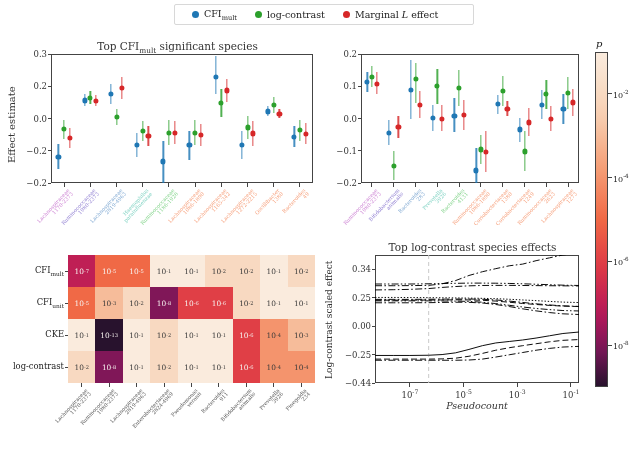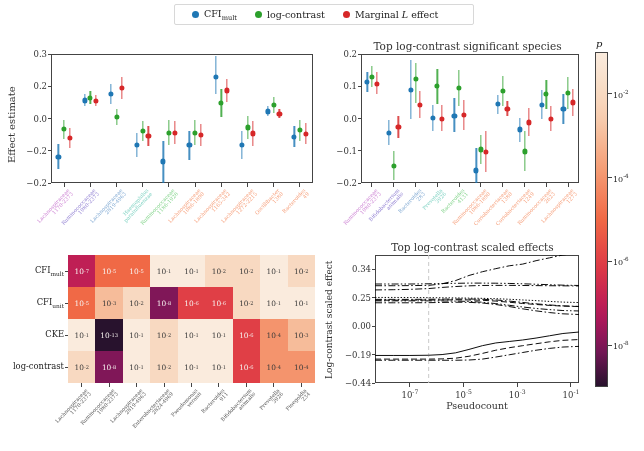--- a/index.html
+++ b/index.html
@@ -42,20 +42,23 @@
       <div class="leg-item">
         <span class="leg-dot" style="background: rgb(44, 160, 44);"></span>
         <span class="leg-txt">log-contrast</span>
       </div>
       <div class="leg-item">
         <span class="leg-dot" style="background: rgb(214, 39, 40);"></span>
         <span class="leg-txt">Marginal <i>L</i> effect</span>
       </div>
     </div>
 
+  <div class="abs panel-title" style="left:40px;top:40px;width:275px;">
+    <span>Top CFI<sub>mult</sub> significant species</span>
+  </div>
   <div class="abs axis-label" style="left:6px;top:75px;width:14px;height:100px;
               writing-mode:vertical-rl;transform:rotate(180deg);text-align:center;">Effect estimate</div>
   <div class="frame" id="ax-tl" style="left:51px;top:54px;width:262px;height:129px;"></div>
   <div id="ax-tl-ticks">
       <div class="abs tick tl" style="left: 25px; top: 54px; width: 22px; text-align: right;">0.3</div>
       <div class="abs" style="left: 47.5px; top: 53.5px; width: 3.5px; height: 1px; background: rgb(68, 68, 68);"></div>
       <div class="abs tick tl" style="left: 25px; top: 86.25px; width: 22px; text-align: right;">0.2</div>
       <div class="abs" style="left: 47.5px; top: 85.75px; width: 3.5px; height: 1px; background: rgb(68, 68, 68);"></div>
       <div class="abs tick tl" style="left: 25px; top: 118.5px; width: 22px; text-align: right;">0.0</div>
       <div class="abs" style="left: 47.5px; top: 118px; width: 3.5px; height: 1px; background: rgb(68, 68, 68);"></div>
@@ -172,21 +175,20 @@
         <span>Oscillibacter</span>
         <span>1380</span>
       </div>
       <div class="abs" style="left: 299.4px; top: 183px; width: 1px; height: 3.5px; background: rgb(68, 68, 68);"></div>
       <div class="xlab" style="color: rgb(246, 158, 121); left: 302.9px; top: 188px; transform: rotate(-47deg) translateX(-100%);">
         <span>Bacteroides</span>
         <span>49</span>
       </div>
     </div>
 
-  <div class="abs panel-title" style="left:350px;top:40px;width:235px;">Top log-contrast significant species</div>
   <div class="frame" id="ax-tr" style="left:361px;top:54px;width:218px;height:129px;"></div>
   <div id="ax-tr-ticks">
       <div class="abs tick tl" style="left: 335px; top: 54px; width: 22px; text-align: right;">0.2</div>
       <div class="abs" style="left: 357.5px; top: 53.5px; width: 3.5px; height: 1px; background: rgb(68, 68, 68);"></div>
       <div class="abs tick tl" style="left: 335px; top: 86.25px; width: 22px; text-align: right;">0.1</div>
       <div class="abs" style="left: 357.5px; top: 85.75px; width: 3.5px; height: 1px; background: rgb(68, 68, 68);"></div>
       <div class="abs tick tl" style="left: 335px; top: 118.5px; width: 22px; text-align: right;">0.0</div>
       <div class="abs" style="left: 357.5px; top: 118px; width: 3.5px; height: 1px; background: rgb(68, 68, 68);"></div>
       <div class="abs tick tl" style="left: 335px; top: 150.75px; width: 22px; text-align: right;">−0.1</div>
       <div class="abs" style="left: 357.5px; top: 150.25px; width: 3.5px; height: 1px; background: rgb(68, 68, 68);"></div>
@@ -398,21 +400,21 @@
         <span>Prevotella</span>
         <span>3926</span>
       </div>
       <div class="abs" style="left: 300.778px; top: 383px; width: 1px; height: 3.5px; background: rgb(68, 68, 68);"></div>
       <div class="xlab" style="color: rgb(85, 85, 85); left: 304.278px; top: 388px; transform: rotate(-47deg) translateX(-100%);">
         <span>Finegoldia</span>
         <span>234</span>
       </div>
     </div>
 
-  <div class="abs panel-title" style="left:355px;top:241px;width:235px;">Top log-contrast scaled effects</div>
+  <div class="abs panel-title" style="left:355px;top:241px;width:235px;">Top log-contrast species effects</div>
   <div class="abs axis-label" style="left:324px;top:250px;width:13px;height:140px;font-size:9px;
               writing-mode:vertical-rl;transform:rotate(180deg);text-align:center;">Log-contrast scaled effect</div>
   <div class="frame" id="ax-br" style="left:375px;top:255px;width:204px;height:128px;"></div>
   <svg id="ax-br-svg" class="abs" style="left:375px;top:255px;" width="204" height="128" viewBox="0 0 204 128">
       <line x1="53.68421052631581" x2="53.68421052631581" y1="0" y2="128" stroke="#c9c9c9" stroke-width="1" stroke-dasharray="4,3"></line>
       <polyline points="0,30.72 18.789473684210552,30.72 34.89473684210528,30.60622222222223 53.68421052631581,30.378666666666675 67.10526315789475,28.78577777777778 80.52631578947371,25.599999999999994 93.94736842105266,20.47999999999999 107.36842105263159,16.72533333333334 120.78947368421053,13.65333333333335 134.21052631578948,10.808888888888887 147.63157894736844,9.102222222222224 161.05263157894737,5.688888888888897 174.47368421052633,2.8444444444444343 187.8947368421053,0 204,-1.7066666666666777" fill="none" stroke="#000" stroke-width="0.95" stroke-dasharray="7,2.4,1.6,2.4"></polyline>
       <polyline points="0,29.013333333333335 18.789473684210552,29.013333333333335 34.89473684210528,29.013333333333335 53.68421052631581,28.78577777777778 67.10526315789475,28.558222222222227 80.52631578947371,28.330666666666673 93.94736842105266,28.103111111111104 107.36842105263159,28.103111111111104 120.78947368421053,28.21688888888889 134.21052631578948,28.444444444444443 147.63157894736844,28.78577777777778 161.05263157894737,29.24088888888889 174.47368421052633,29.695999999999998 187.8947368421053,30.151111111111106 204,30.492444444444445" fill="none" stroke="#000" stroke-width="0.95" stroke-dasharray="7,2.2,1.5,2.2,1.5,2.2"></polyline>
       <polyline points="0,34.92977777777777 18.789473684210552,34.70222222222222 34.89473684210528,34.360888888888894 53.68421052631581,33.56444444444443 67.10526315789475,32.42666666666666 80.52631578947371,31.516444444444446 93.94736842105266,30.833777777777783 107.36842105263159,30.492444444444445 120.78947368421053,30.378666666666675 134.21052631578948,30.378666666666675 147.63157894736844,30.492444444444445 161.05263157894737,30.60622222222223 174.47368421052633,30.72 187.8947368421053,30.833777777777783 204,30.947555555555553" fill="none" stroke="#000" stroke-width="0.95" stroke-dasharray="7,2.4,1.6,2.4"></polyline>
       <polyline points="0,42.43911111111112 18.789473684210552,42.43911111111112 34.89473684210528,42.55288888888889 53.68421052631581,42.66666666666667 67.10526315789475,42.78044444444444 80.52631578947371,42.894222222222226 93.94736842105266,43.12177777777778 107.36842105263159,43.349333333333334 120.78947368421053,43.69066666666667 134.21052631578948,44.25955555555555 147.63157894736844,44.94222222222223 161.05263157894737,45.62488888888889 174.47368421052633,46.42133333333334 187.8947368421053,47.104 204,47.55911111111112" fill="none" stroke="#000" stroke-width="0.95" stroke-dasharray="1.4,1.8"></polyline>
       <polyline points="0,44.373333333333335 18.789473684210552,44.373333333333335 34.89473684210528,44.373333333333335 53.68421052631581,44.25955555555555 67.10526315789475,44.14577777777778 80.52631578947371,44.032 93.94736842105266,44.032 107.36842105263159,44.25955555555555 120.78947368421053,44.94222222222223 134.21052631578948,46.08 147.63157894736844,47.44533333333334 161.05263157894737,48.81066666666668 174.47368421052633,49.94844444444445 187.8947368421053,50.85866666666668 204,51.42755555555556" fill="none" stroke="#000" stroke-width="0.95" stroke-dasharray="7,2.4,1.6,2.4"></polyline>
@@ -423,36 +425,36 @@
       <polyline points="0,104.10666666666667 18.789473684210552,104.10666666666667 34.89473684210528,104.10666666666667 53.68421052631581,104.10666666666667 67.10526315789475,103.87911111111111 80.52631578947371,103.19644444444444 93.94736842105266,101.26222222222222 107.36842105263159,98.41777777777777 120.78947368421053,95.232 134.21052631578948,92.72888888888889 147.63157894736844,90.68088888888889 161.05263157894737,88.74666666666667 174.47368421052633,86.81244444444445 187.8947368421053,85.33333333333334 204,84.53688888888888" fill="none" stroke="#000" stroke-width="0.95" stroke-dasharray="6,3"></polyline>
       <polyline points="0,105.24444444444444 18.789473684210552,105.24444444444444 34.89473684210528,105.24444444444444 53.68421052631581,105.24444444444444 67.10526315789475,105.24444444444444 80.52631578947371,105.24444444444444 93.94736842105266,105.01688888888889 107.36842105263159,104.10666666666667 120.78947368421053,102.05866666666667 134.21052631578948,99.78311111111111 147.63157894736844,97.50755555555556 161.05263157894737,95.232 174.47368421052633,93.41155555555557 187.8947368421053,92.04622222222221 204,91.36355555555556" fill="none" stroke="#000" stroke-width="0.95" stroke-dasharray="7,2.4,1.6,2.4"></polyline>
     </svg>
   <div id="ax-br-ticks">
       <div class="abs tick tl" style="left: 345px; top: 269.222px; width: 26px; text-align: right;">0.34</div>
       <div class="abs" style="left: 371.5px; top: 268.722px; width: 3.5px; height: 1px; background: rgb(68, 68, 68);"></div>
       <div class="abs tick tl" style="left: 345px; top: 297.667px; width: 26px; text-align: right;">0.25</div>
       <div class="abs" style="left: 371.5px; top: 297.167px; width: 3.5px; height: 1px; background: rgb(68, 68, 68);"></div>
       <div class="abs tick tl" style="left: 345px; top: 326.111px; width: 26px; text-align: right;">0.00</div>
       <div class="abs" style="left: 371.5px; top: 325.611px; width: 3.5px; height: 1px; background: rgb(68, 68, 68);"></div>
-      <div class="abs tick tl" style="left: 345px; top: 354.556px; width: 26px; text-align: right;">−0.19</div>
+      <div class="abs tick tl" style="left: 345px; top: 354.556px; width: 26px; text-align: right;">−0.25</div>
       <div class="abs" style="left: 371.5px; top: 354.056px; width: 3.5px; height: 1px; background: rgb(68, 68, 68);"></div>
       <div class="abs tick tl" style="left: 345px; top: 383px; width: 26px; text-align: right;">−0.44</div>
       <div class="abs" style="left: 371.5px; top: 382.5px; width: 3.5px; height: 1px; background: rgb(68, 68, 68);"></div>
     </div>
   <div id="ax-br-xticks">
       <div class="abs" style="left: 409.395px; top: 383px; width: 1px; height: 3.5px; background: rgb(68, 68, 68);"></div>
       <div class="abs tick" style="left: 395.895px; top: 388px; width: 28px; text-align: center;">10<sup style="font-size:72%">-7</sup></div>
       <div class="abs" style="left: 463.079px; top: 383px; width: 1px; height: 3.5px; background: rgb(68, 68, 68);"></div>
       <div class="abs tick" style="left: 449.579px; top: 388px; width: 28px; text-align: center;">10<sup style="font-size:72%">-5</sup></div>
       <div class="abs" style="left: 516.763px; top: 383px; width: 1px; height: 3.5px; background: rgb(68, 68, 68);"></div>
       <div class="abs tick" style="left: 503.263px; top: 388px; width: 28px; text-align: center;">10<sup style="font-size:72%">-3</sup></div>
       <div class="abs" style="left: 570.447px; top: 383px; width: 1px; height: 3.5px; background: rgb(68, 68, 68);"></div>
       <div class="abs tick" style="left: 556.947px; top: 388px; width: 28px; text-align: center;">10<sup style="font-size:72%">-1</sup></div>
     </div>
-  <div class="abs axis-label" style="left:375px;top:400px;width:204px;text-align:center;font-size:9.5px;">Pseudocount</div>
+  <div class="abs axis-label" style="left:375px;top:400px;width:204px;text-align:center;font-size:9.5px;font-style:italic;">Pseudocount</div>
 
   <div class="abs" style="left:596px;top:38px;font-size:10px;"><i>p</i></div>
   <div class="cbar" id="cbar" style="left: 595px; top: 52px; width: 13px; height: 335px; border: 1px solid rgb(68, 68, 68); box-sizing: border-box; background: linear-gradient(rgb(250, 235, 221) 0%, rgb(249, 228, 210) 5%, rgb(248, 221, 198) 10%, rgb(248, 213, 187) 15%, rgb(247, 203, 173) 20%, rgb(246, 188, 154) 25%, rgb(246, 172, 135) 30%, rgb(245, 157, 117) 35%, rgb(243, 139, 101) 40%, rgb(242, 122, 86) 45%, rgb(240, 105, 70) 50%, rgb(234, 88, 70) 55%, rgb(227, 71, 70) 60%, rgb(219, 56, 71) 65%, rgb(205, 43, 78) 70%, rgb(191, 31, 85) 75%, rgb(171, 24, 89) 80%, rgb(143, 23, 88) 85%, rgb(113, 23, 84) 90%, rgb(76, 20, 65) 95%, rgb(40, 18, 45) 100%);"></div>
   <div id="cbar-ticks">
       <div class="abs" style="left: 608px; top: 93.375px; width: 3.5px; height: 1px; background: rgb(68, 68, 68);"></div>
       <div class="cbtick" style="left: 613px; top: 88.875px;">10<sup style="font-size:70%">-2</sup></div>
       <div class="abs" style="left: 608px; top: 177.125px; width: 3.5px; height: 1px; background: rgb(68, 68, 68);"></div>
       <div class="cbtick" style="left: 613px; top: 172.625px;">10<sup style="font-size:70%">-4</sup></div>
       <div class="abs" style="left: 608px; top: 260.875px; width: 3.5px; height: 1px; background: rgb(68, 68, 68);"></div>
       <div class="cbtick" style="left: 613px; top: 256.375px;">10<sup style="font-size:70%">-6</sup></div>

